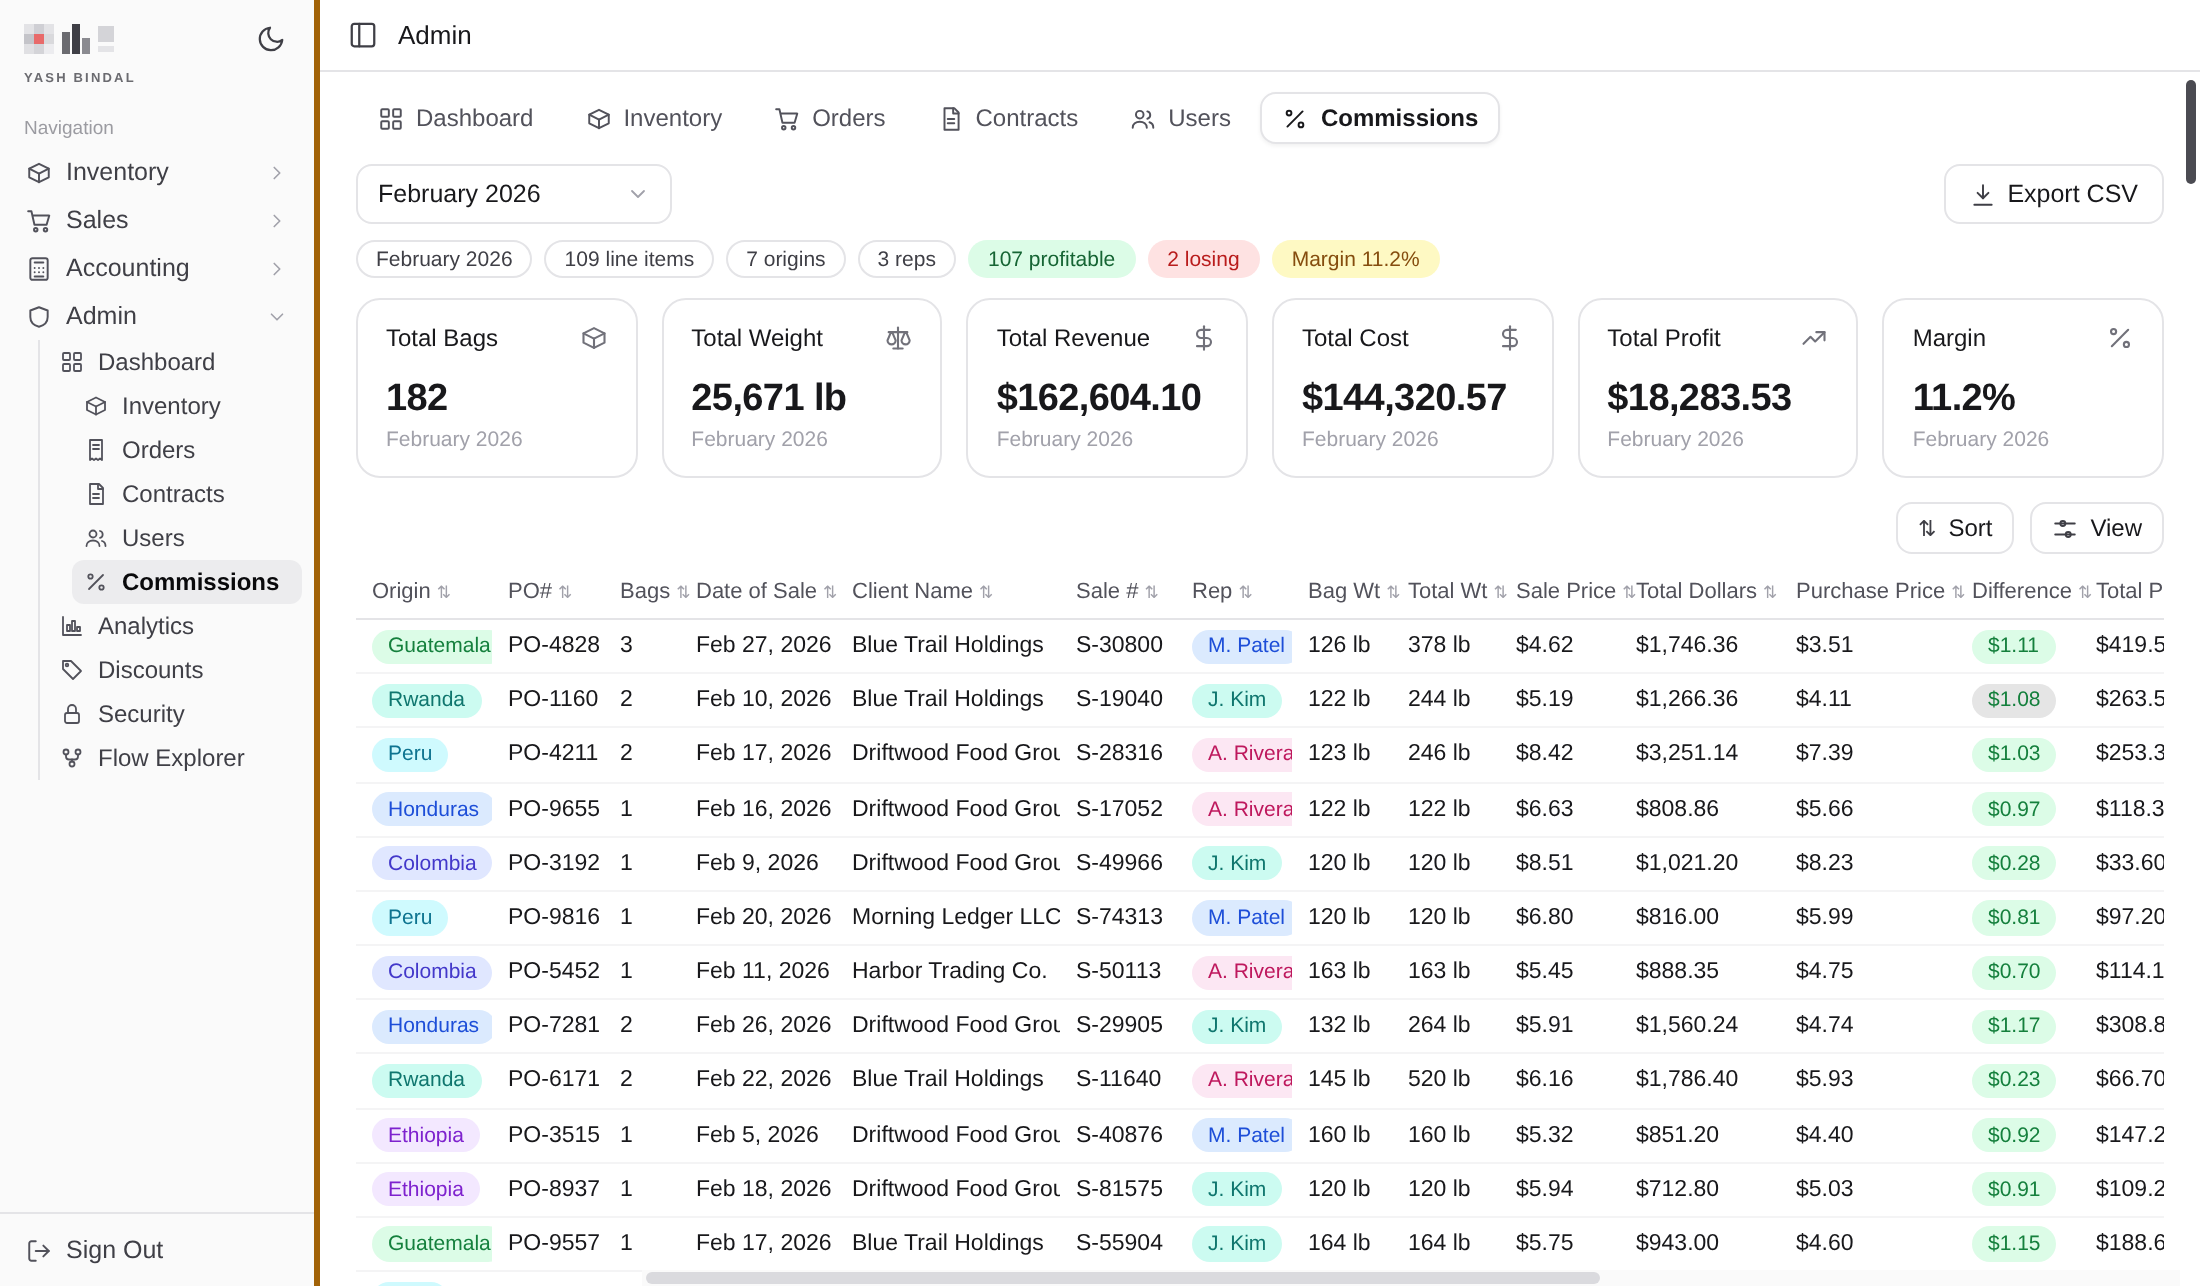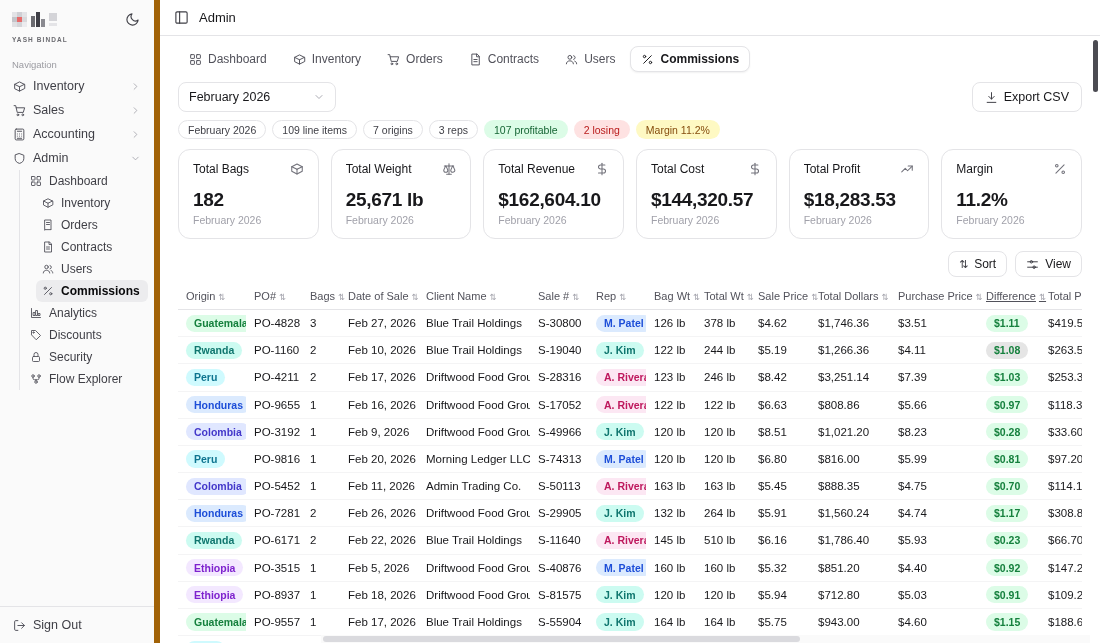--- a/index.html
+++ b/index.html
@@ -1,21 +1,21 @@
 <!DOCTYPE html>
 <html><head>
 <meta charset="utf-8">
 <style>
   * { box-sizing: border-box; margin: 0; padding: 0; }
   html,body { background:#fff; }
   body { font-family:"Liberation Sans","DejaVu Sans",sans-serif; color:#18181b; font-size:13px; }
   .app { width:1100px; height:643px; display:flex; overflow:hidden; background:#fff; position:relative; }
 
   
-  .sidebar { width:160px; min-width:160px; background:#fafafa; border-right:6px solid #a16207; display:flex; flex-direction:column; }
+  .sidebar { width:160px; min-width:160px; background:#fafafa; border-right:3px solid #a16207; display:flex; flex-direction:column; }
   .sidebar-top { padding:10px 12px 6px; display:flex; justify-content:space-between; align-items:flex-start; }
   .brand-name { font-size:6.5px; letter-spacing:1.1px; color:#6b6b70; font-weight:700; margin-top:3px; }
   .icon-btn { background:none; border:none; cursor:pointer; color:#3f3f46; padding:2px; }
   .nav-section-label { font-size:9.5px; color:#9b9ba1; padding:10px 12px 4px; }
   .nav { flex:1; overflow:hidden; padding:0 6px; }
   .nav-item { display:flex; align-items:center; gap:7px; padding:5px 7px; border-radius:6px; font-size:12.5px; color:#3f3f46; cursor:pointer; white-space:nowrap; }
   .nav-item .ic { width:13px; height:13px; color:#52525b; flex:none; }
   .nav-item .chev { width:11px; height:11px; margin-left:auto; color:#a1a1aa; }
   .subtree { margin-left:13px; border-left:1px solid #e4e4e7; padding-left:4px; }
   .subtree .nav-item { font-size:12px; padding:4px 6px; }
@@ -66,21 +66,21 @@
   .toolbar { display:flex; justify-content:flex-end; gap:8px; margin-bottom:6px; }
   .toolbar .btn { height:26px; padding:0 10px; font-size:12px; }
   .sort-char { font-size:11px; color:#3f3f46; }
 
   
   .table-wrap { overflow:hidden; }
   table { border-collapse:collapse; table-layout:fixed; width:938px; }
   th { text-align:left; font-size:11px; font-weight:500; color:#52525b; padding:7px 8px; border-bottom:1px solid #e4e4e7; white-space:nowrap; cursor:pointer; }
   .sort-glyph { font-size:8.5px; color:#a1a1aa; margin-left:3px; }
   td { font-size:11.5px; color:#18181b; padding:4.5px 8px; border-bottom:1px solid #f4f4f5; white-space:nowrap; overflow:hidden; }
-  .pill { display:inline-block; border-radius:999px; padding:1.5px 8px; font-size:10.5px; font-weight:700; line-height:1.35; }
+  .pill { display:inline-block; border-radius:999px; padding:1.5px 8px; font-size:10.5px; font-weight:400; line-height:1.35; }
 
   
   .v-scroll { position:absolute; top:38px; right:1px; bottom:12px; width:7px; }
   .v-thumb { width:5px; height:52px; margin:2px auto 0; border-radius:3px; background:#4b4b52; }
   .h-scroll { position:absolute; left:161px; right:10px; bottom:0; height:8px; background:#fafafa; }
   .h-thumb { position:absolute; left:2px; top:1px; height:6px; width:62%; border-radius:3px; background:#dadade; }
 </style>
 </head>
 <body>
 
@@ -461,21 +461,21 @@
                 <th style="width: 38px;"><span>Bags</span><span class="sort-glyph">⇅</span></th>
                 <th style="width: 78px;"><span>Date of Sale</span><span class="sort-glyph">⇅</span></th>
                 <th style="width: 112px;"><span>Client Name</span><span class="sort-glyph">⇅</span></th>
                 <th style="width: 58px;"><span>Sale #</span><span class="sort-glyph">⇅</span></th>
                 <th style="width: 58px;"><span>Rep</span><span class="sort-glyph">⇅</span></th>
                 <th style="width: 50px;"><span>Bag Wt</span><span class="sort-glyph">⇅</span></th>
                 <th style="width: 54px;"><span>Total Wt</span><span class="sort-glyph">⇅</span></th>
                 <th style="width: 60px;"><span>Sale Price</span><span class="sort-glyph">⇅</span></th>
                 <th style="width: 80px;"><span>Total Dollars</span><span class="sort-glyph">⇅</span></th>
                 <th style="width: 88px;"><span>Purchase Price</span><span class="sort-glyph">⇅</span></th>
-                <th style="width: 62px; text-decoration: underline;"><span>Difference</span><span class="sort-glyph">⇅</span></th>
+                <th style="width: 62px;"><span>Difference</span><span class="sort-glyph">⇅</span></th>
                 <th style="width: 76px;"><span>Total Profit</span></th>
               </tr>
             </thead>
           <tbody id="tbody">
               <tr>
                 <td><span class="pill" style="background:#dcfce7;color:#15803d">Guatemala</span></td>
                 <td>PO-4828</td>
                 <td>3</td>
                 <td>Feb 27, 2026</td>
                 <td>Blue Trail Holdings</td>
@@ -567,21 +567,21 @@
                 <td>$816.00</td>
                 <td>$5.99</td>
                 <td><span class="pill" style="background:#dcfce7;color:#15803d">$0.81</span></td>
                 <td>$97.20</td>
               </tr>
               <tr>
                 <td><span class="pill" style="background:#e0e7ff;color:#4338ca">Colombia</span></td>
                 <td>PO-5452</td>
                 <td>1</td>
                 <td>Feb 11, 2026</td>
-                <td>Admin Trading Co.</td>
+                <td>Harbor Trading Co.</td>
                 <td>S-50113</td>
                 <td><span class="pill" style="background:#fce7f3;color:#be185d">A. Rivera</span></td>
                 <td>163 lb</td>
                 <td>163 lb</td>
                 <td>$5.45</td>
                 <td>$888.35</td>
                 <td>$4.75</td>
                 <td><span class="pill" style="background:#dcfce7;color:#15803d">$0.70</span></td>
                 <td>$114.10</td>
               </tr>
@@ -603,21 +603,21 @@
               </tr>
               <tr>
                 <td><span class="pill" style="background:#ccfbf1;color:#0f766e">Rwanda</span></td>
                 <td>PO-6171</td>
                 <td>2</td>
                 <td>Feb 22, 2026</td>
                 <td>Blue Trail Holdings</td>
                 <td>S-11640</td>
                 <td><span class="pill" style="background:#fce7f3;color:#be185d">A. Rivera</span></td>
                 <td>145 lb</td>
-                <td>510 lb</td>
+                <td>520 lb</td>
                 <td>$6.16</td>
                 <td>$1,786.40</td>
                 <td>$5.93</td>
                 <td><span class="pill" style="background:#dcfce7;color:#15803d">$0.23</span></td>
                 <td>$66.70</td>
               </tr>
               <tr>
                 <td><span class="pill" style="background:#f3e8ff;color:#7e22ce">Ethiopia</span></td>
                 <td>PO-3515</td>
                 <td>1</td>

